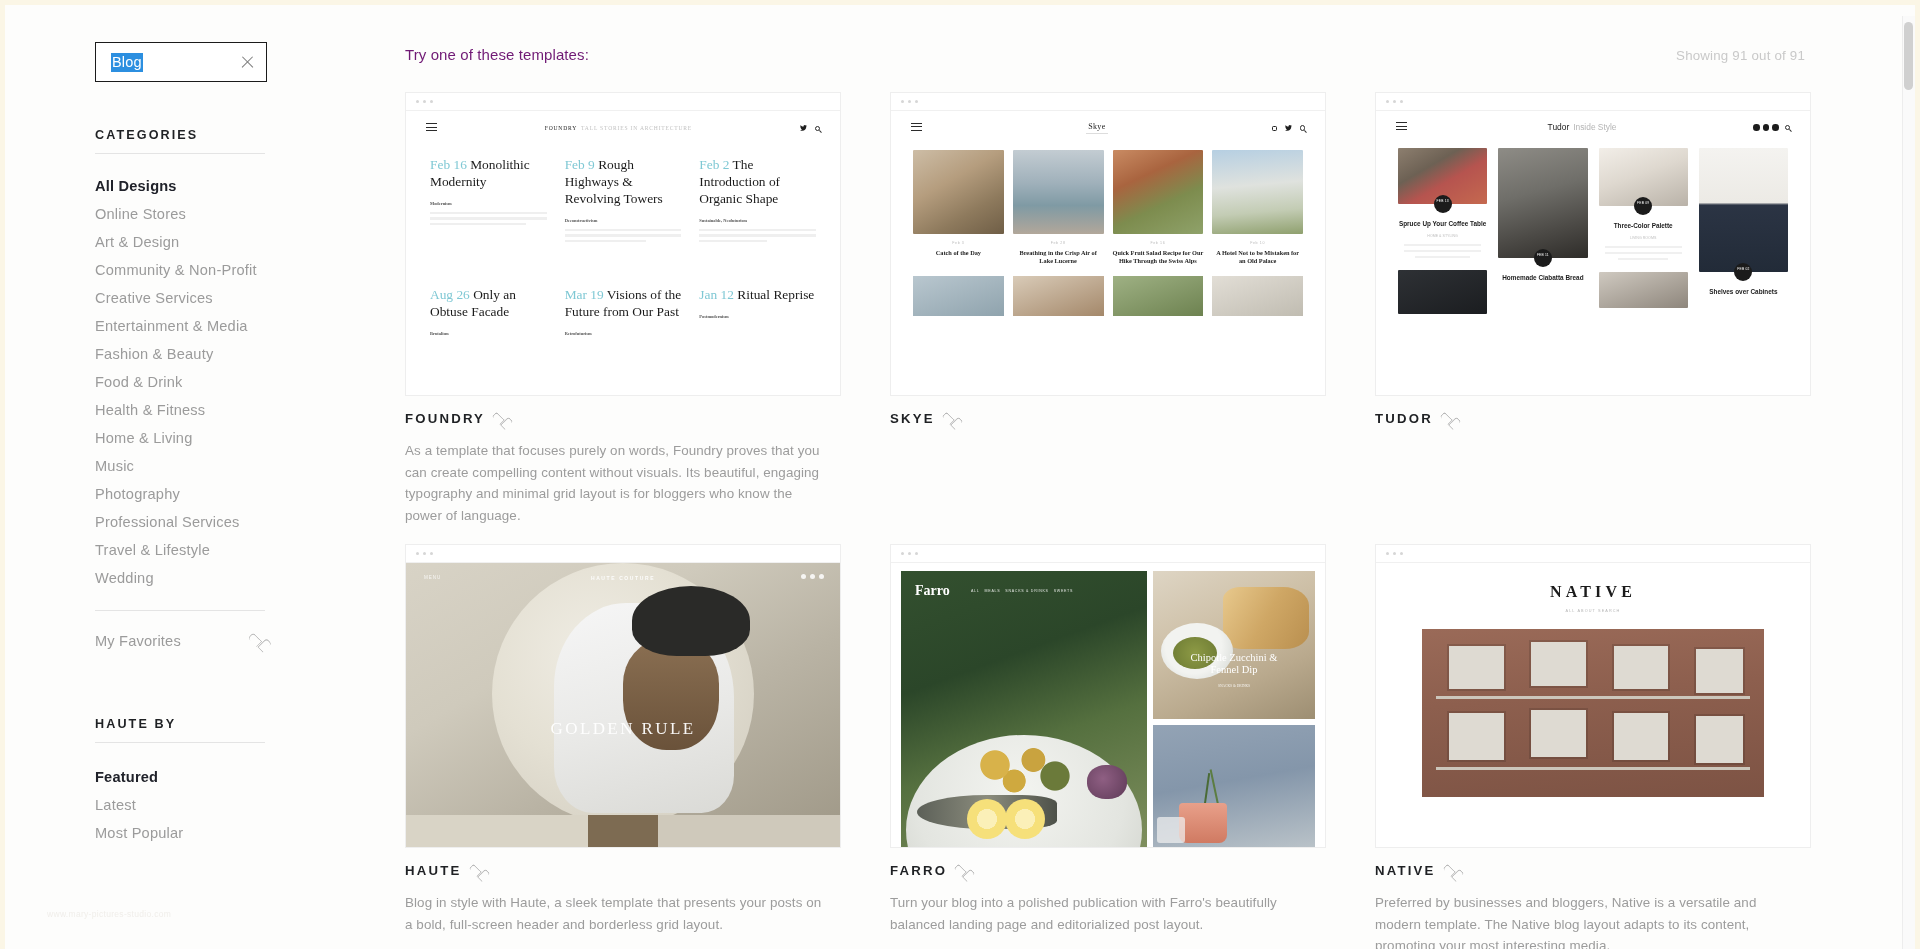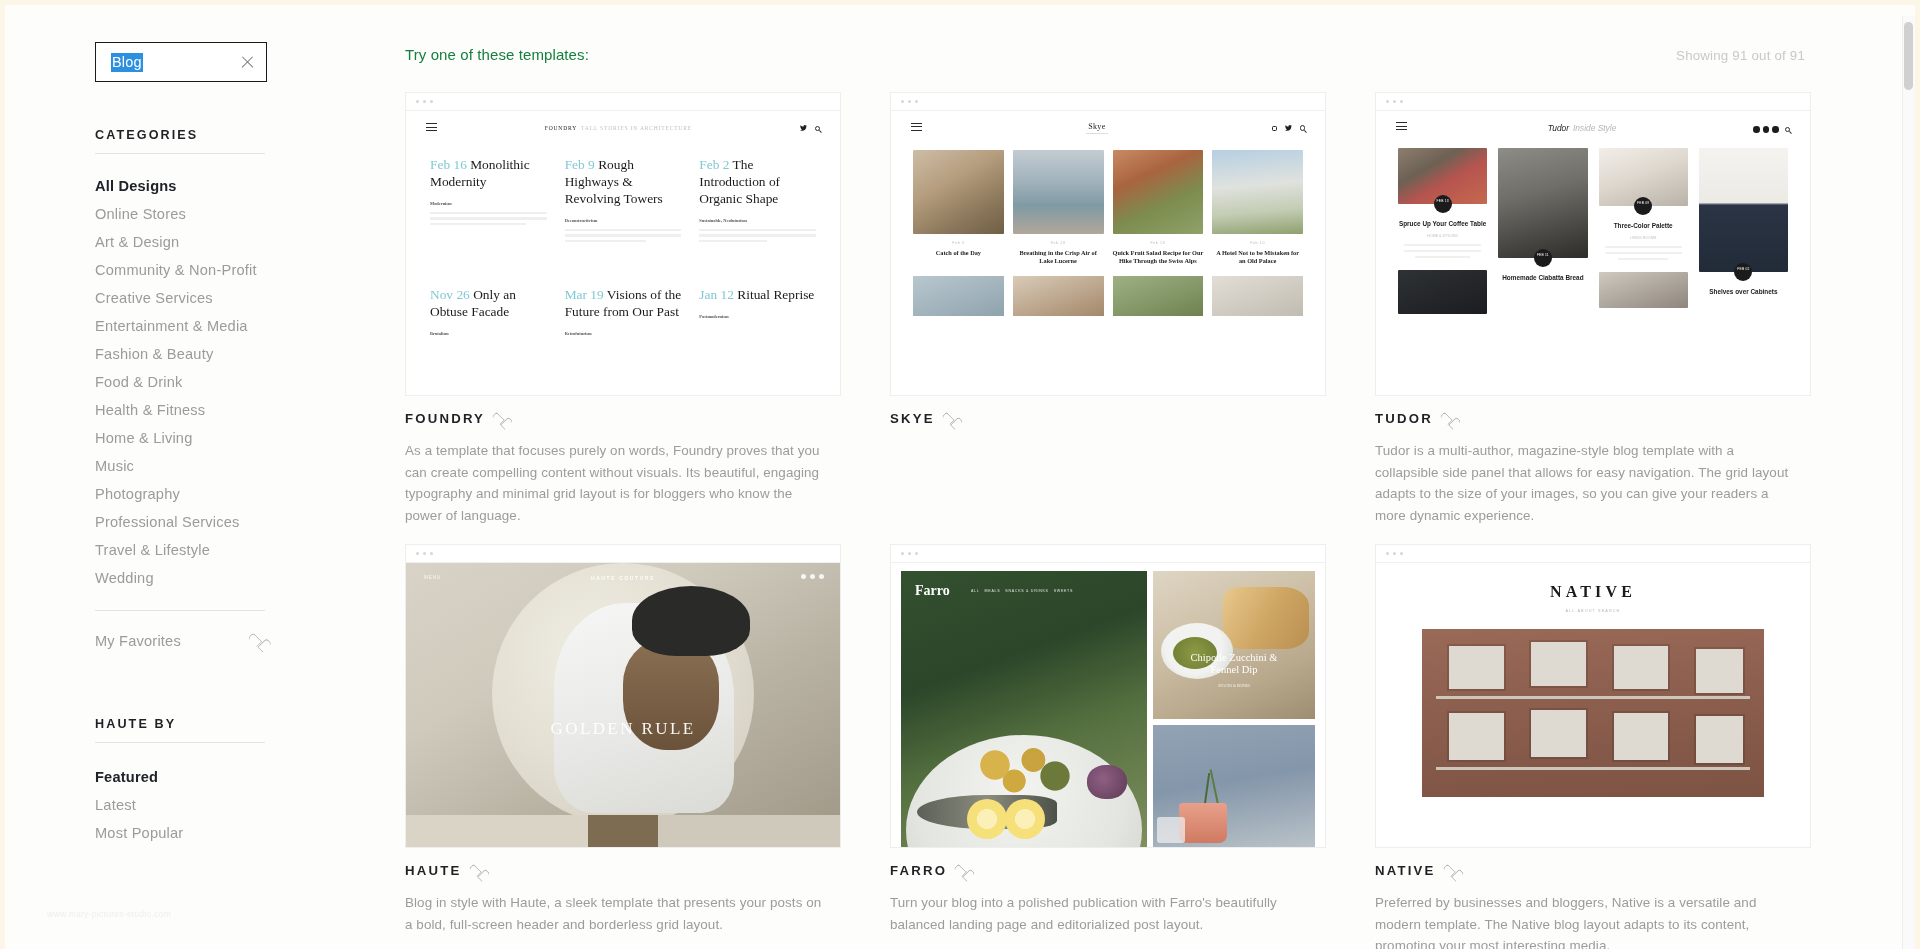--- a/index.html
+++ b/index.html
@@ -121,21 +121,21 @@
     position: absolute; left: 42px; top: 893px;
     font-size: 8.5px; color: #f0eeea; letter-spacing: .3px;
   }
 
   
   .main { position: absolute; left: 400px; top: 30px; right: 25px; }
   .main-head {
     display: flex; justify-content: space-between; align-items: baseline;
     width: 1400px;
   }
-  .try-label { font-size: 15px; color: #15803d; letter-spacing: .1px; }
+  .try-label { font-size: 15px; color: #701a75; letter-spacing: .1px; }
   .showing { font-size: 13.3px; color: #c9c9c9; letter-spacing: .2px; }
 
   .grid {
     margin-top: 29px; display: grid;
     grid-template-columns: repeat(3, 436px);
     column-gap: 49px; row-gap: 18px; width: 1400px;
   }
   .card { width: 436px; }
 
   .preview {
@@ -198,21 +198,21 @@
   .s-img { width: 100%; height: 84px; border-radius: 1px; }
   .s-date { margin-top: 7px; text-align: center; font-size: 3.6px; color: #bbb; letter-spacing: .6px; }
   .s-cap {
     margin-top: 4px; text-align: center; font-family: "Liberation Serif", serif;
     font-size: 6.3px; line-height: 8.4px; color: #1f1f1f; font-weight: 700;
   }
   .s-row2 { display: flex; gap: 9px; padding: 10px 22px 0 22px; }
   .s-img2 { flex: 1; height: 40px; }
 
   
-  .t-hdr { display: flex; align-items: flex-end; padding: 11px 20px 0 20px; font-style: italic; }
+  .t-hdr { display: flex; align-items: center; padding: 11px 20px 0 20px; }
   .t-logo { flex: 1; text-align: center; font-size: 8.4px; color: #1b1b1b; font-weight: 700; }
   .t-logo span { color: #b5b5b5; font-weight: 400; margin-left: 4px; }
   .t-icons { display: flex; gap: 3px; align-items: center; }
   .t-dotico { width: 6.5px; height: 6.5px; border-radius: 50%; background: #1c1c1c; }
   .t-grid { display: flex; gap: 11px; padding: 15px 22px 0 22px; align-items: flex-start; }
   .t-col { flex: 1; }
   .t-card { position: relative; }
   .t-img { width: 100%; border-radius: 1px; }
   .t-badge {
     position: absolute; left: 50%; bottom: -9px; transform: translateX(-50%);
@@ -500,21 +500,21 @@
                 <div class="f-tag">Sustainable, Neofuturism</div>
                 <div class="f-lines">
                     <i></i>
                     <i></i>
                     <i style="width:58%"></i>
                   </div>
               </div>
             </div>
             <div class="f-cols f-row2">
               <div class="f-col">
-                <div class="f-head"><span class="f-date">Nov 26</span> <span>Only an Obtuse Facade</span></div>
+                <div class="f-head"><span class="f-date">Aug 26</span> <span>Only an Obtuse Facade</span></div>
                 <div class="f-tag">Brutalism</div>
               </div>
               <div class="f-col">
                 <div class="f-head"><span class="f-date">Mar 19</span> <span>Visions of the Future from Our Past</span></div>
                 <div class="f-tag">Retrofuturism</div>
               </div>
               <div class="f-col">
                 <div class="f-head"><span class="f-date">Jan 12</span> <span>Ritual Reprise</span></div>
                 <div class="f-tag">Postmodernism</div>
               </div>
@@ -658,21 +658,20 @@
                 </div>
                 <div class="t-cap">Shelves over Cabinets</div>
               </div>
             </div>
           </div>
         </div>
         <div class="card-title-row">
           <span class="card-title">TUDOR</span>
           <span class="heart sm"></span>
         </div>
-        <div class="card-desc">Tudor is a multi-author, magazine-style blog template with a collapsible side panel that allows for easy navigation. The grid layout adapts to the size of your images, so you can give your readers a more dynamic experience.</div>
       </div>
 
       <div class="card">
         <div class="preview">
           <div class="chrome-bar">
             <span class="dot"></span>
             <span class="dot"></span>
             <span class="dot"></span>
           </div>
           <div class="site">

